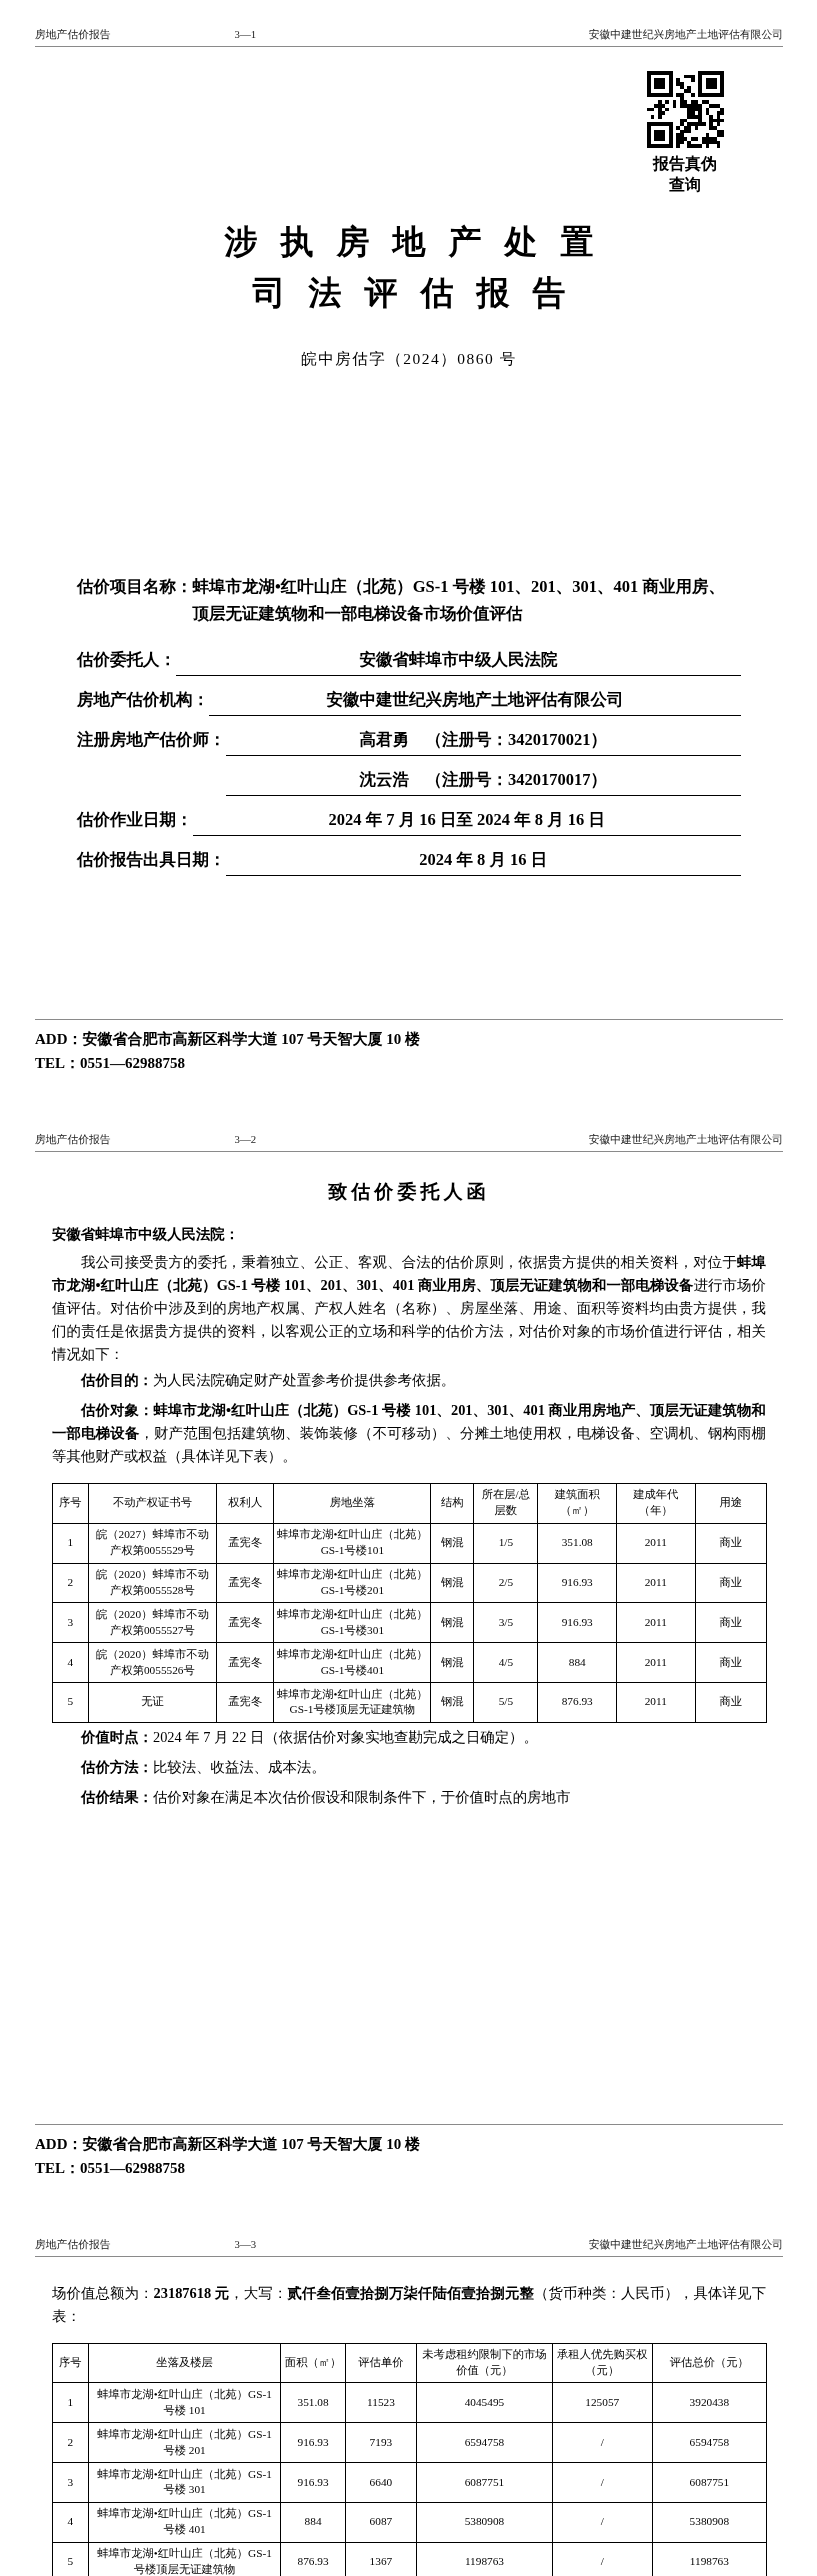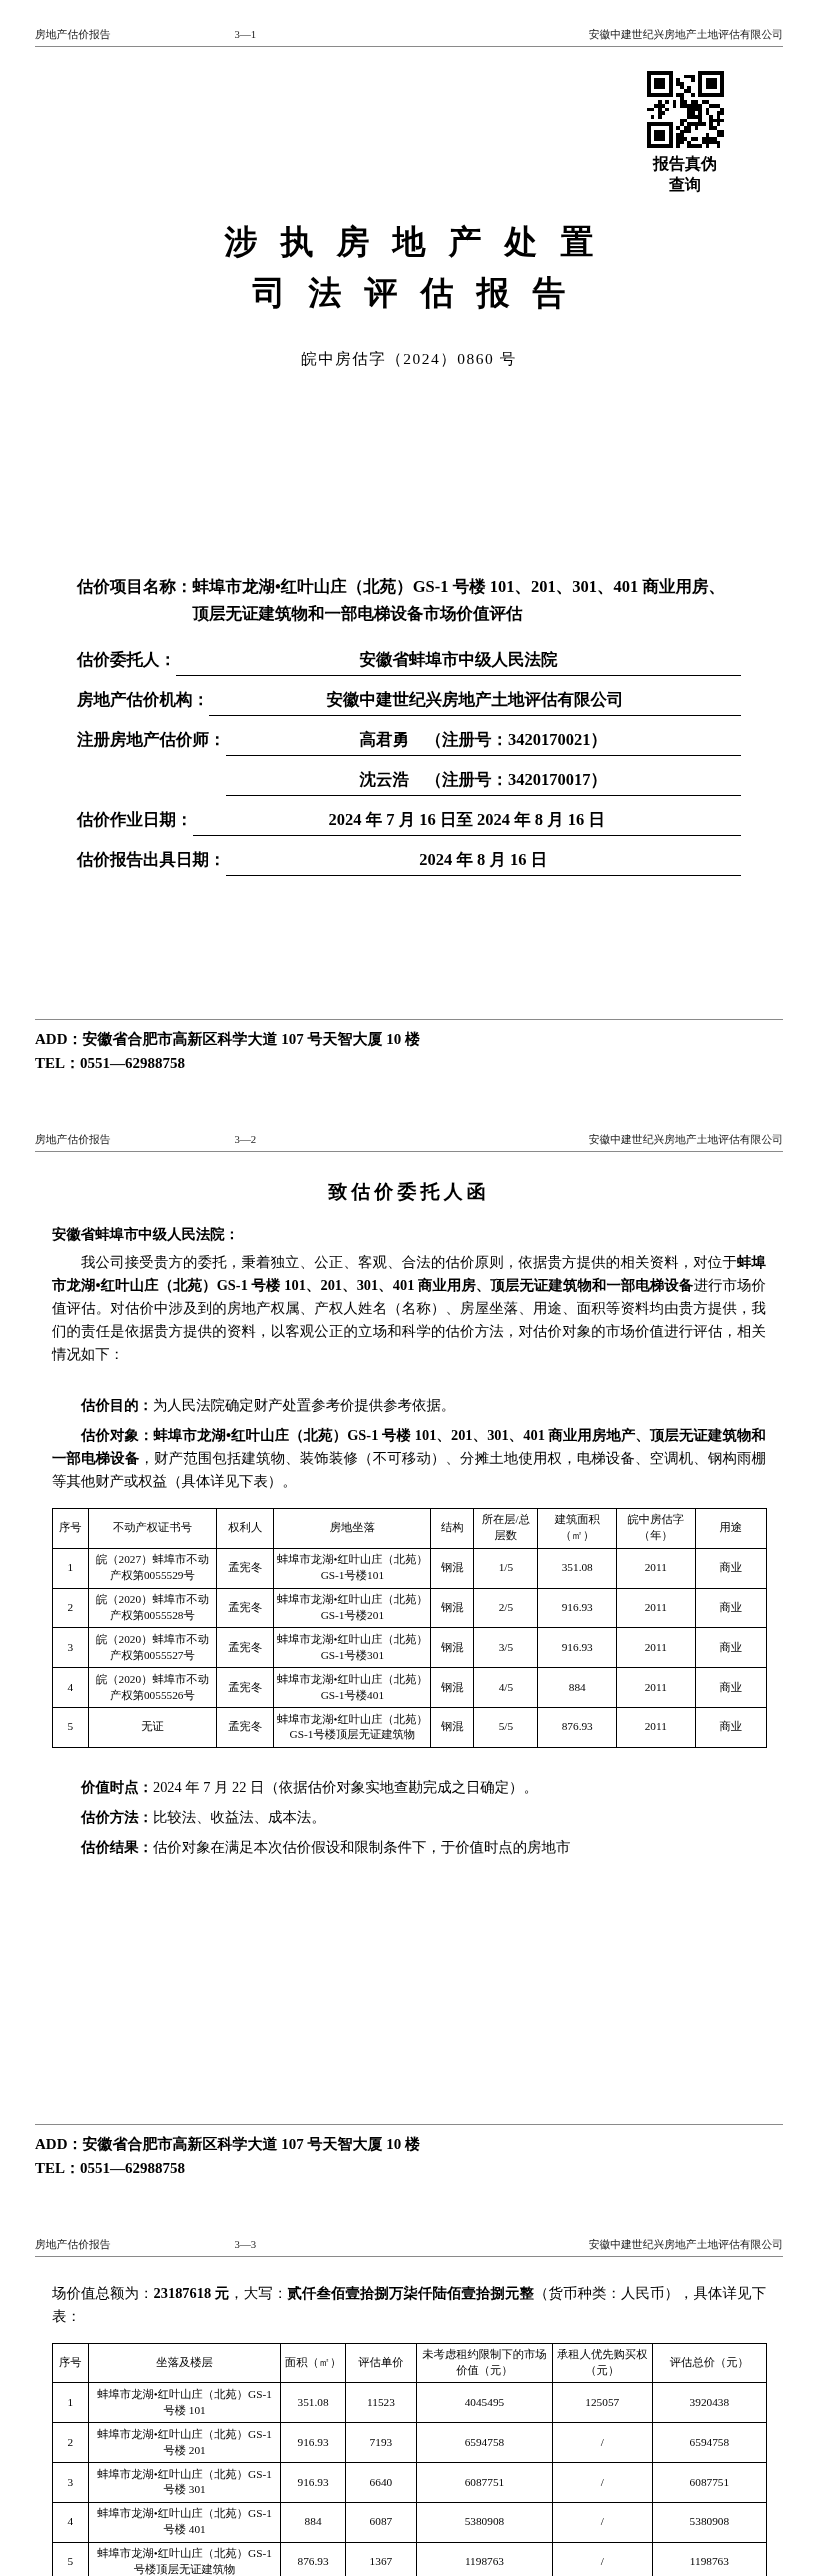--- a/index.html
+++ b/index.html
@@ -28,21 +28,21 @@
   .project-value { flex: 1; }
   .field-row { display: flex; margin: 0 77px 13.4px; font-size: 16.5px; font-weight: bold; }
   .f-value { flex: 1; text-align: center; border-bottom: 1px solid #000; padding: 0 4.1px 3.6px; }
   .ghost { visibility: hidden; }
 
   
   .letter-title { margin-top: 27px; text-align: center; font-size: 19px; font-weight: bold; letter-spacing: 4.1px; }
   .addressee { margin: 19.6px 52px 0; font-size: 14.4px; font-weight: bold; }
   .para { margin: 7.2px 52px 0; font-size: 14.4px; line-height: 1.6; text-align: justify; }
   .indent { text-indent: 29px; }
-  .para-gap { margin-top: 28px; }
+  .para-gap { margin-top: 3px; }
   .opening { margin-top: 25px; }
 
   table.t { border-collapse: collapse; table-layout: fixed; width: calc(100% - 103px); margin: 14.4px 52px 0; font-size: 11.3px; }
   .t th, .t td { border: 0.5px solid #000; padding: 3.6px 2.6px; text-align: center;
                  vertical-align: middle; line-height: 1.4; font-weight: normal; }
   .t2 th, .t2 td { word-break: break-all; }
   .t2 th:nth-child(1){width:5%}  .t2 th:nth-child(2){width:18%} .t2 th:nth-child(3){width:8%}
   .t2 th:nth-child(4){width:22%} .t2 th:nth-child(5){width:6%}  .t2 th:nth-child(6){width:9%}
   .t2 th:nth-child(7){width:11%} .t2 th:nth-child(8){width:11%} .t2 th:nth-child(9){width:10%}
   .t3 { margin-top: 16.5px; }
@@ -132,21 +132,21 @@
     <table class="t t2">
       <thead>
           <tr>
             <th>序号</th>
             <th>不动产权证书号</th>
             <th>权利人</th>
             <th>房地坐落</th>
             <th>结构</th>
             <th>所在层/总层数</th>
             <th>建筑面积（㎡）</th>
-            <th>皖中房估字（年）</th>
+            <th>建成年代（年）</th>
             <th>用途</th>
           </tr>
         </thead>
       <tbody>
           <tr>
             <td>1</td>
             <td>皖（2027）蚌埠市不动产权第0055529号</td>
             <td>孟宪冬</td>
             <td>蚌埠市龙湖•红叶山庄（北苑）GS-1号楼101</td>
             <td>钢混</td>

